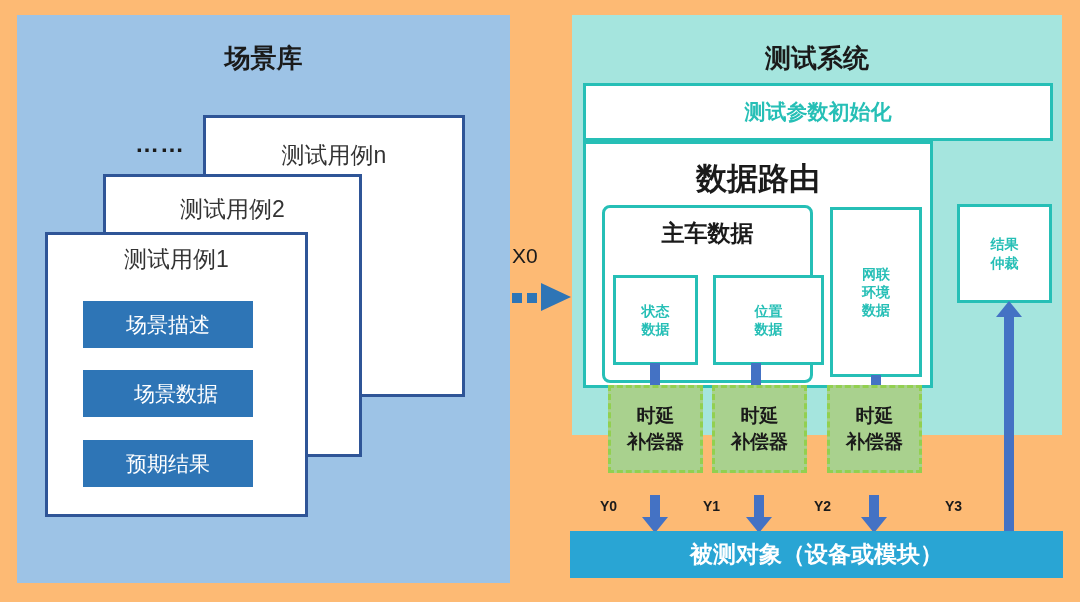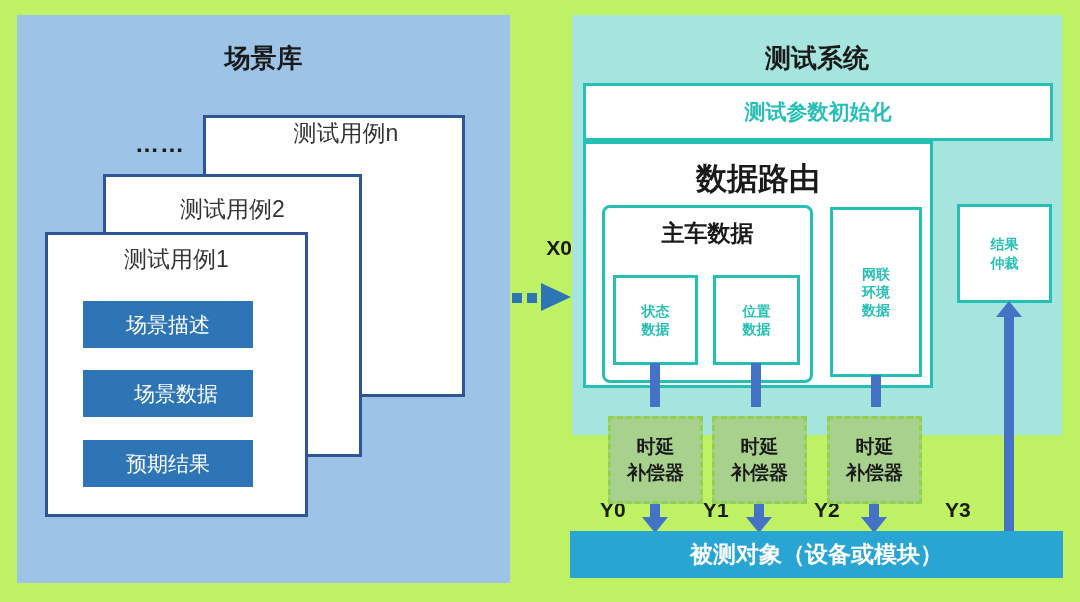--- a/index.html
+++ b/index.html
@@ -1,76 +1,76 @@
 <!DOCTYPE html>
 <html style="--left-panel: #9DC3E6; --card-border: #2F5597; --button-blue: #2E75B6; --teal-panel: #A5E5DE; --teal: #26BFB6; --green-fill: #A9D18E; --green-dash: #92D050; --arrow-blue: #4472C4; --bar-blue: #29A5D4; --text-dark: #1A1A1A;"><head>
 <meta charset="utf-8">
 <style>
   html,body{margin:0;padding:0;background:#fff;}
   .canvas{
-    position:relative;width:1080px;height:602px;background:#bef264;overflow:hidden;
+    position:relative;width:1080px;height:602px;background:#fdba74;overflow:hidden;
     font-family:"Liberation Sans","DejaVu Sans",sans-serif;color:var(--text-dark);
   }
   .abs{position:absolute;box-sizing:border-box;}
   
   .left-panel{left:17px;top:15px;width:493px;height:568px;background:var(--left-panel);}
   .panel-title{left:0;top:26px;width:100%;text-align:center;font-size:26px;font-weight:bold;}
   .case-card{background:#fff;border:3px solid var(--card-border);}
   .card-n{left:186px;top:100px;width:262px;height:282px;z-index:1;}
   .card-2{left:86px;top:159px;width:259px;height:283px;z-index:2;}
   .card-1{left:28px;top:217px;width:263px;height:285px;z-index:3;}
   .card-label{left:0;top:0;width:100%;text-align:center;font-size:23px;color:#333;}
-  .lbl-n{margin-left:12px;} .lbl-2{padding-top:17px;} .lbl-1{padding-top:9px;}
+  .lbl-n{padding-top:22px;} .lbl-2{padding-top:17px;} .lbl-1{padding-top:9px;}
   .ellipsis{left:118px;top:115px;font-size:24px;font-weight:bold;letter-spacing:1px;}
   .case-btn{left:35px;width:170px;height:47px;background:var(--button-blue);color:#fff;
     font-size:21px;display:flex;align-items:center;justify-content:center;}
   .btn-1{top:66px;} .btn-2{top:135px;padding-left:16px;} .btn-3{top:205px;}
   
-  .x0-label{left:512px;top:236px;width:60px;text-align:right;font-size:21px;font-weight:bold;}
+  .x0-label{left:512px;top:244px;width:60px;text-align:left;font-size:21px;font-weight:normal;}
   .x0-arrow{left:512px;top:283px;width:60px;height:28px;}
   .dash-sq{top:10px;width:10px;height:10px;background:var(--button-blue);}
   .sq1{left:0;} .sq2{left:15px;}
   .x0-head{left:29px;top:0;width:0;height:0;border-left:30px solid var(--button-blue);
     border-top:14px solid transparent;border-bottom:14px solid transparent;}
   
   .teal-panel{left:572px;top:15px;width:490px;height:420px;background:var(--teal-panel);}
   .teal-box{background:#fff;border:3px solid var(--teal);}
   .teal-text{color:var(--teal);font-weight:bold;white-space:pre-line;text-align:center;}
   .init-box{left:11px;top:68px;width:470px;height:58px;display:flex;align-items:center;justify-content:center;}
   .init-box span{font-size:21px;}
   .router-box{left:11px;top:126px;width:350px;height:247px;}
   .router-title{left:0;top:14px;width:100%;text-align:center;font-size:31px;font-weight:bold;}
   .host-box{left:16px;top:61px;width:211px;height:178px;border-radius:8px;}
   .host-title{left:0;top:10px;width:100%;text-align:center;font-size:23px;font-weight:bold;}
   .sub-box{display:flex;align-items:center;justify-content:center;font-size:14px;line-height:1.3;}
   .state-box{left:8px;top:67px;width:85px;height:90px;}
-  .pos-box{left:108px;top:67px;width:87px;height:90px;}
+  .pos-box{left:108px;top:67px;width:111px;height:90px;}
   .net-box{left:244px;top:63px;width:92px;height:170px;}
   .result-box{left:957px;top:204px;width:95px;height:99px;}
   
   .stem{width:10px;background:var(--arrow-blue);}
   .stem-state{left:650px;top:363px;height:44px;}
   .stem-pos{left:751px;top:363px;height:44px;}
   .stem-net{left:871px;top:375px;height:32px;}
   .stem-d1{left:650px;top:495px;height:23px;}
   .stem-d2{left:754px;top:495px;height:23px;}
   .stem-d3{left:869px;top:495px;height:23px;}
   .head-down{width:0;height:0;border-top:16px solid var(--arrow-blue);
     border-left:13px solid transparent;border-right:13px solid transparent;top:517px;}
   .hd1{left:642px;} .hd2{left:746px;} .hd3{left:861px;}
   .stem-up{left:1004px;top:317px;height:214px;}
   .head-up{left:996px;top:301px;width:0;height:0;border-bottom:16px solid var(--arrow-blue);
     border-left:13px solid transparent;border-right:13px solid transparent;}
   
-  .delay-box{top:416px;width:95px;height:88px;background:var(--green-fill);
+  .delay-box{top:385px;width:95px;height:88px;background:var(--green-fill);
     border:3px dashed var(--green-dash);display:flex;align-items:center;justify-content:center;
     font-size:19px;font-weight:bold;line-height:1.35;white-space:pre-line;text-align:center;z-index:4;}
   .dc1{left:608px;} .dc2{left:712px;} .dc3{left:827px;}
   
-  .y-label{top:498px;width:44px;font-size:21px;font-weight:bold;}
+  .y-label{top:498px;width:44px;font-size:14px;font-weight:bold;}
   .y0{left:600px;} .y1{left:703px;} .y2{left:814px;} .y3{left:945px;}
   
   .dut-bar{left:570px;top:531px;width:493px;height:47px;background:var(--bar-blue);color:#fff;
     display:flex;align-items:center;justify-content:center;font-size:23px;font-weight:bold;}
 </style>
 </head>
 <body>
 
 <div class="canvas">
 

